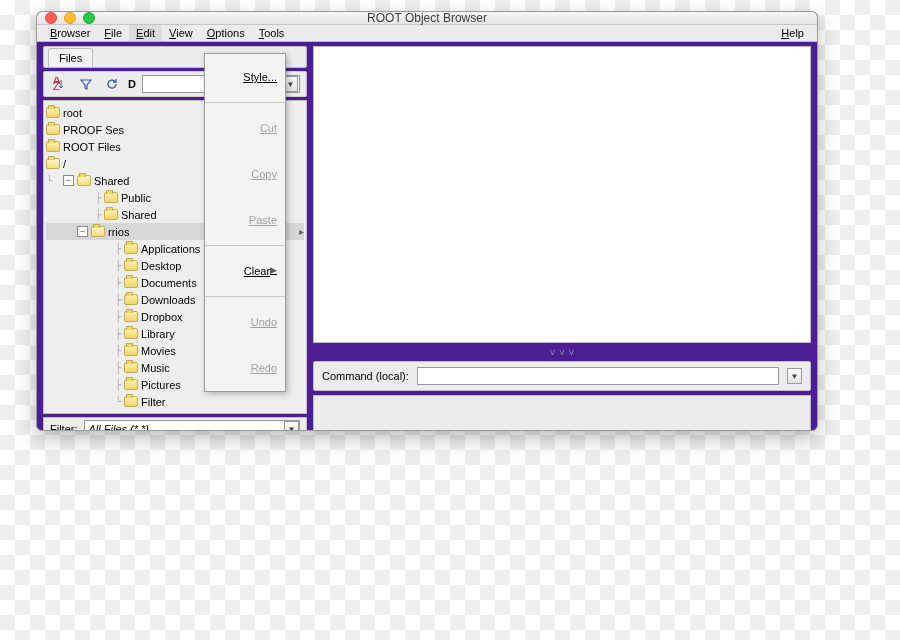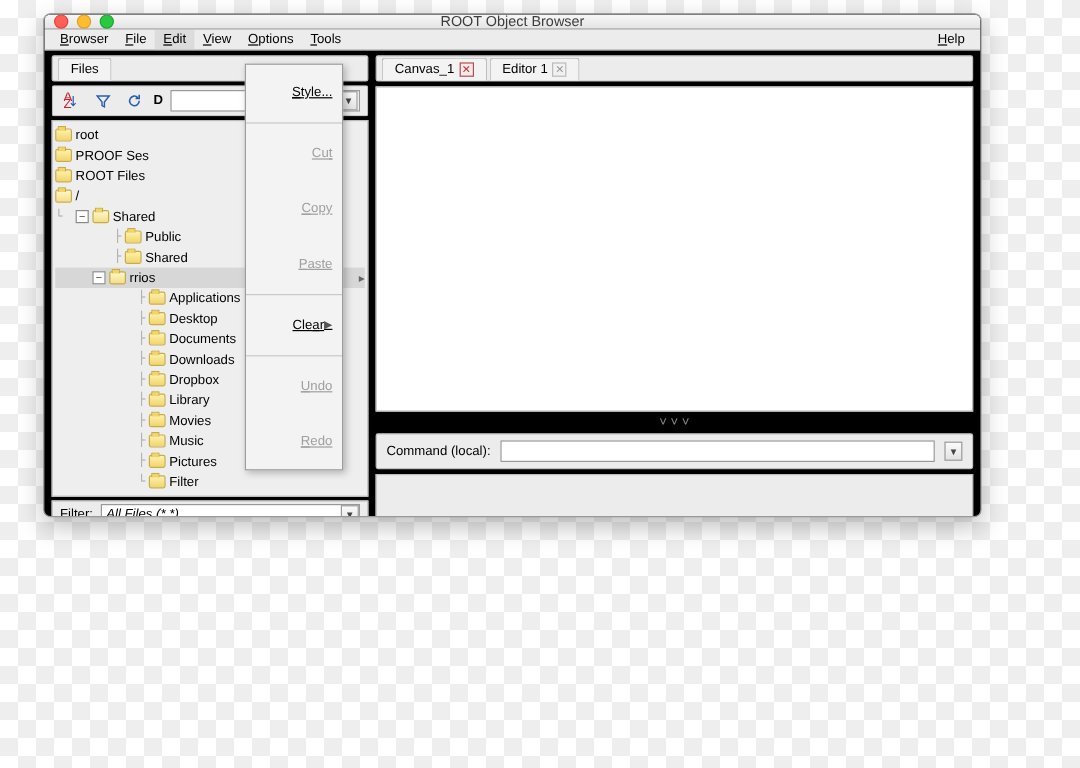--- a/index.html
+++ b/index.html
@@ -11,21 +11,21 @@
       linear-gradient(45deg,#eee 25%,transparent 25%),
       linear-gradient(-45deg,#eee 25%,transparent 25%),
       linear-gradient(45deg,transparent 75%,#eee 75%),
       linear-gradient(-45deg,transparent 75%,#eee 75%);
     background-size: 30px 30px;
     background-position: 0 0,0 15px,15px -15px,-15px 0;
   }
 
   .window {
     position: absolute; left: 36px; top: 11px; width: 782px; height: 420px;
-    background: #000000; border: 1px solid #999; border-radius: 6px;
+    background: #4c1d95; border: 1px solid #999; border-radius: 6px;
     box-shadow: 0 8px 20px rgba(0,0,0,.25);
     display: flex; flex-direction: column; overflow: hidden;
   }
 
   .titlebar {
     height: 22px; background: linear-gradient(#f7f7f7,#e4e4e4);
     border-bottom: 1px solid #c7c7c7; display: flex; align-items: center;
     padding: 0 8px; gap: 7px; position: relative;
   }
   .tlight { width: 12px; height: 12px; border-radius: 50%; }
@@ -262,24 +262,20 @@
       <div class="filterbar">
         <span>Filter:</span>
         <div class="filtersel">
           <span>All Files (*.*)</span>
           <div class="dropbtn">▼</div>
         </div>
       </div>
     </div>
 
     <div class="rightpane">
-      <div class="panel tabstrip">
-        <div class="tab"><span>Canvas_1</span><span class="close">✕</span></div>
-        <div class="tab"><span>Editor 1</span><span class="close xgrey">✕</span></div>
-      </div>
 
       <div class="canvas"></div>
       <div class="handlebar">
           <span>˅</span>
           <span>˅</span>
           <span>˅</span>
         </div>
 
       <div class="panel">
         <div class="cmdbody">

